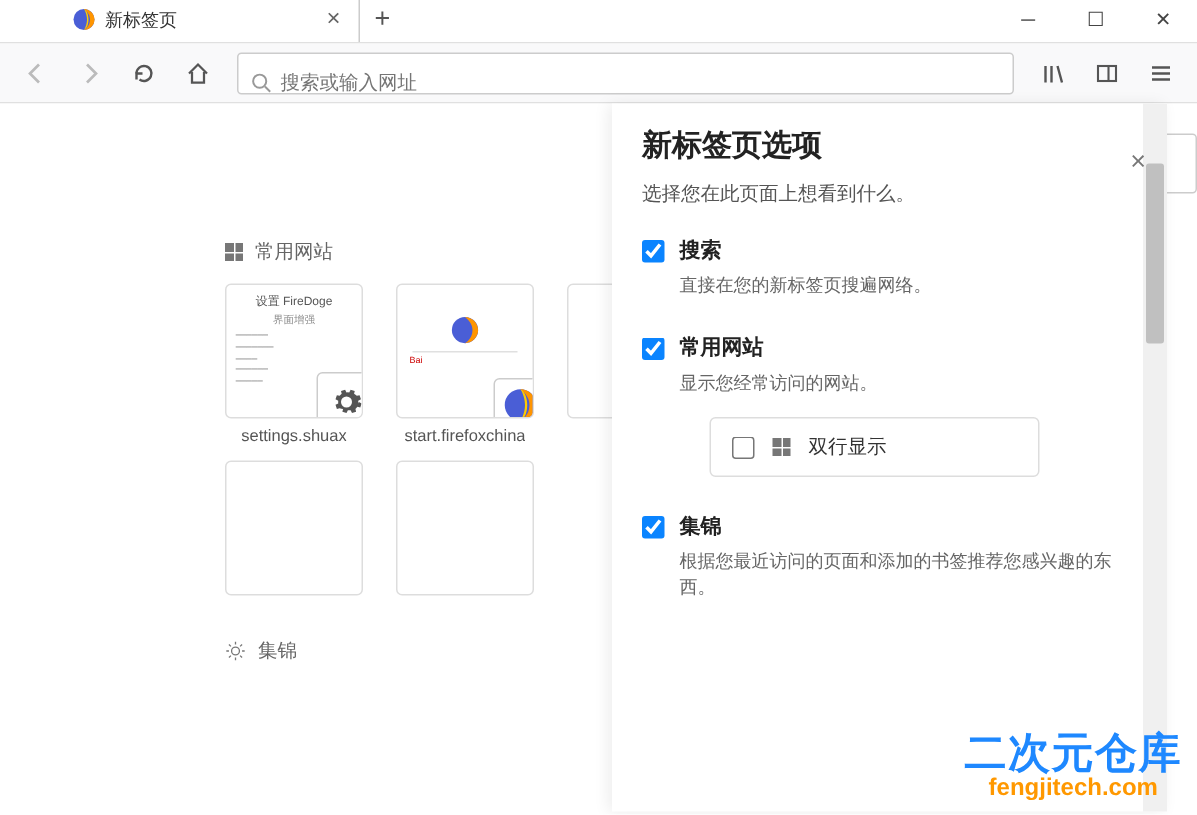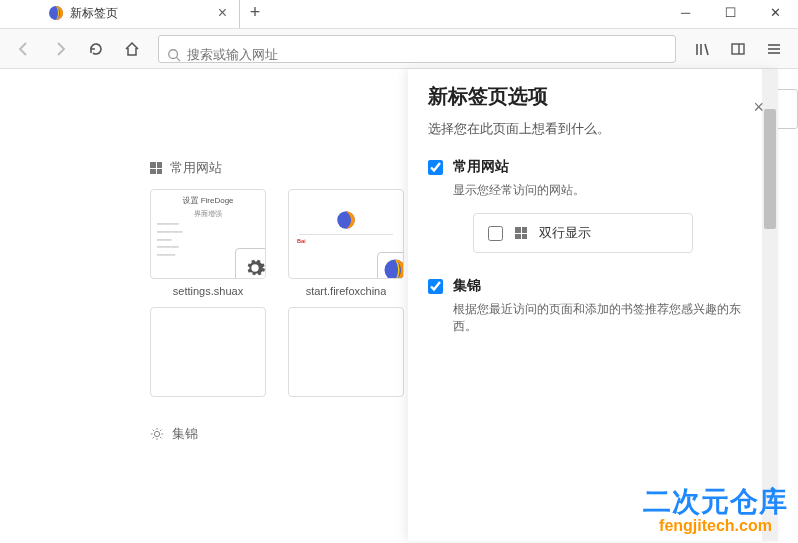--- a/index.html
+++ b/index.html
@@ -21,21 +21,21 @@
 .urlbar { flex: 1; height: 28px; border: 1px solid #ccc; border-radius: 3px; display: flex; align-items: flex-end; padding: 0 8px; background: #fff; margin: 0 6px; gap: 6px; color: #888; font-size: 13px; }
 .urlbar input { border: none; outline: none; flex: 1; font-size: 13px; color: #333; background: transparent; }
 
 
 .content { position: relative; height: calc(543px - 71px); background: #fff; padding: 20px 0 0 0; }
 .search-row { display: flex; justify-content: flex-end; margin-bottom: 30px; }
 .search-box { width: 370px; height: 40px; border: 1px solid #ccc; border-radius: 3px; display: flex; align-items: center; padding: 0 12px; gap: 8px; color: #888; font-size: 14px; margin-left: -120px; }
 .section-header { display: flex; align-items: center; gap: 8px; font-size: 13px; color: #666; margin: 12px 0 12px 150px; }
 .tiles { display: flex; gap: 22px; margin-left: 150px; }
 .tile-wrap { display: flex; flex-direction: column; align-items: center; gap: 6px; }
-.tile { width: 116px; height: 90px; border: 1px solid #ddd; border-radius: 4px; background: #fff; position: relative; overflow: hidden; }
+.tile { width: 92px; height: 90px; border: 1px solid #ddd; border-radius: 4px; background: #fff; position: relative; overflow: hidden; }
 .tile-label { font-size: 11px; color: #555; max-width: 96px; white-space: nowrap; overflow: hidden; text-overflow: ellipsis; }
 .tile-thumb { position: absolute; inset: 6px; font-size: 7px; color: #999; line-height: 1.2; overflow: hidden; }
 .gear-badge { position: absolute; right: -10px; bottom: -10px; width: 40px; height: 40px; background: #fff; border: 1px solid #ccc; border-radius: 4px; display: flex; align-items: center; justify-content: center; }
 .ff-badge { position: absolute; right: -10px; bottom: -10px; width: 36px; height: 36px; background: #fff; border: 1px solid #ccc; border-radius: 4px; display: flex; align-items: center; justify-content: center; }
 .ff-thumb-center { position: absolute; top: 20px; left: 50%; transform: translateX(-50%); }
 
 
 .panel { position: absolute; top: 0; right: 20px; width: 370px; height: 100%; background: #fff; box-shadow: -3px 0 10px rgba(0,0,0,0.08); padding: 14px 20px; }
 .panel h2 { font-size: 20px; font-weight: 700; color: #222; margin-bottom: 10px; }
 .panel-close { position: absolute; top: 28px; right: 14px; font-size: 18px; color: #777; cursor: pointer; }
@@ -216,20 +216,27 @@
   </div>
 
   <div class="panel">
     <div class="vscroll">
         <div class="vscroll-thumb"></div>
       </div>
     <h2>新标签页选项</h2>
     <div class="panel-close">×</div>
     <div class="panel-sub">选择您在此页面上想看到什么。</div>
 
+    <div class="opt">
+      <div class="opt-head">
+        <input type="checkbox" checked="" style="">
+        <span class="opt-label">搜索</span>
+      </div>
+      <div class="opt-desc">直接在您的新标签页搜遍网络。</div>
+    </div>
 
     <div class="opt">
       <div class="opt-head">
         <input type="checkbox" checked="" style="">
         <span class="opt-label">常用网站</span>
       </div>
       <div class="opt-desc">显示您经常访问的网站。</div>
       <div class="sub-opt">
         <input type="checkbox" style="">
         <span class="grid-icon">

